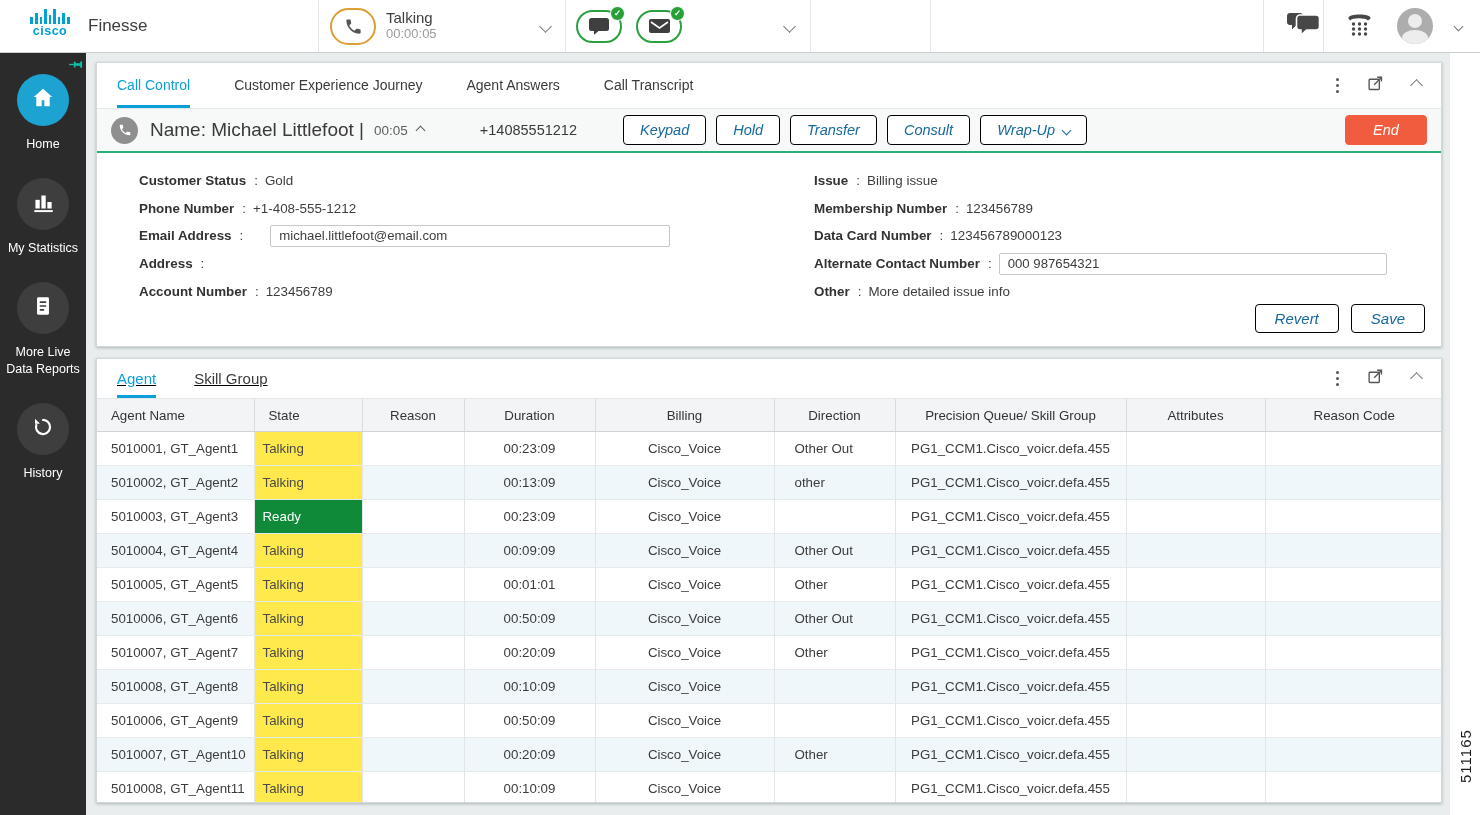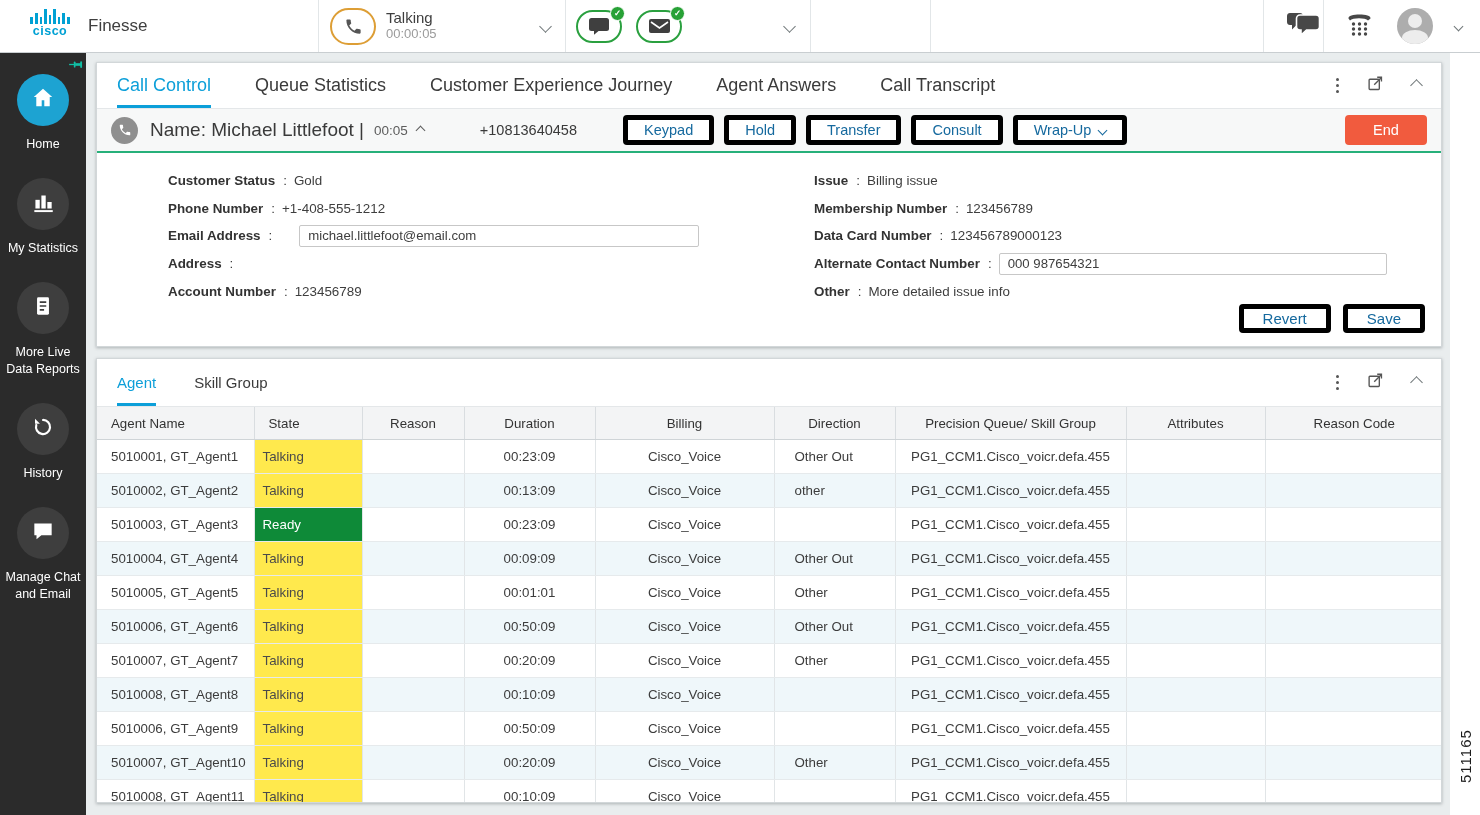--- a/index.html
+++ b/index.html
@@ -56,45 +56,45 @@
           justify-content:center;writing-mode:vertical-rl;transform:rotate(180deg);
           font-size:15px;color:#1d1d1d;letter-spacing:1px;z-index:7;}
 
   .card{position:absolute;left:10px;width:1346px;background:#fff;border:1px solid #d2d7d9;
         box-shadow:0 1px 3px rgba(60,70,75,.35);box-sizing:border-box;}
   #card-call{top:10px;height:285px;}
   #card-agent{top:306px;height:445px;overflow:hidden;}
 
   .tabrow{height:46px;display:flex;align-items:center;padding:0 20px;border-bottom:1px solid #e4e7e9;
           position:relative;box-sizing:border-box;}
-  #card-agent .tabrow{height:48px;}
-  .tab{height:100%;display:flex;align-items:center;margin-right:44px;font-size:18px;color:#3b3b3b;
+  #card-agent .tabrow{height:40px;text-decoration:underline;}
+  .tab{height:100%;display:flex;align-items:center;margin-right:44px;font-size:14px;color:#3b3b3b;
        border-bottom:3px solid transparent;box-sizing:border-box;padding-top:2px;cursor:pointer;white-space:nowrap;}
   .tab.active{color:#0c9fd9;border-bottom-color:#0c9fd9;}
   #card-agent .tab{font-size:15px;margin-right:38px;}
   .gcontrols{position:absolute;right:20px;top:0;height:100%;display:flex;align-items:center;gap:28px;}
 
   
   .callbar{height:44px;background:#f7f8f8;border-bottom:2px solid #27b07a;display:flex;align-items:center;
            padding:0 14px;box-sizing:border-box;}
   .pcircle{width:27px;height:27px;border-radius:50%;background:#8f8f8f;display:flex;align-items:center;
            justify-content:center;margin-right:12px;flex:none;}
   .cname{font-size:19px;color:#3a3a3a;white-space:nowrap;}
   .ctimer{font-size:13.5px;color:#5d5d5d;margin:0 9px 0 10px;}
   .cnum{font-size:14.5px;color:#3a3a3a;margin-left:56px;}
   .cbtns{display:flex;gap:10px;margin-left:46px;align-items:center;}
-  .btn{height:30px;padding:0 16px;background:#fff;border:5px solid #000000;border-radius:4px;color:#15699e;
-       font-size:14.5px;display:flex;align-items:center;justify-content:center;cursor:pointer;box-sizing:border-box;white-space:nowrap;}
+  .btn{height:30px;padding:0 16px;background:#fff;border:1px solid #000000;border-radius:4px;color:#15699e;
+       font-size:14.5px;display:flex;align-items:center;justify-content:center;cursor:pointer;box-sizing:border-box;white-space:nowrap;font-style:italic;}
   .btn .chev{margin-left:8px;border-color:#15699e;}
   .btn-end{margin-left:auto;background:#f15b3e;border-color:#f15b3e;color:#fff;width:82px;}
 
   
   .formarea{position:relative;height:192px;}
   .fcol{position:absolute;top:14px;}
-  #form-left{left:71px;}
+  #form-left{left:42px;}
   #form-right{left:717px;}
   .frow{height:27.6px;display:flex;align-items:center;font-size:13.4px;color:#3e3e3e;}
   .flabel{font-weight:bold;color:#333;white-space:nowrap;}
   .fcolon{margin:0 7px 0 8px;}
   .fvalue{white-space:nowrap;}
   .finput{height:22px;border:1px solid #c7c7c7;border-radius:2px;font-size:13.2px;color:#3e3e3e;
           padding:0 8px;font-family:inherit;box-sizing:border-box;background:#fff;}
   #form-left .frow:nth-child(3) .finput{width:400px;margin-left:20px;}
   #form-left .frow:nth-child(4) .finput{width:424px;}
   #form-right .frow:nth-child(4) .finput{width:388px;}
@@ -246,38 +246,29 @@
       </div>
       <div class="nav-item">
         <span class="nav-circle">
           <span><svg width="26" height="26" viewBox="0 0 24 24">
               <path d="M12 5.5a6.5 6.5 0 1 1-6.2 4.6" fill="none" stroke="#fff" stroke-width="2" stroke-linecap="round"></path>
               <path d="M4.6 4.4v4.6h4.6z" fill="#fff"></path>
             </svg></span>
         </span>
         <span class="nav-label">History</span>
       </div>
-      <div class="nav-item">
-        <span class="nav-circle">
-          <span><svg width="26" height="26" viewBox="0 0 24 24">
-              <path fill="#fff" d="M4 5h16v11h-9.5L6 19.5V16H4z"></path>
-            </svg></span>
-        </span>
-        <span class="nav-label">Manage Chat and Email</span>
-      </div>
     </div>
 </div>
 
 <div class="content">
 
   <div class="card" id="card-call">
     <div class="tabrow">
       <div id="call-tabs" style="display:flex;height:100%;">
           <div class="tab active">Call Control</div>
-          <div class="tab">Queue Statistics</div>
           <div class="tab">Customer Experience Journey</div>
           <div class="tab">Agent Answers</div>
           <div class="tab">Call Transcript</div>
         </div>
       <div class="gcontrols">
         <span class="kebab">
             <i></i>
             <i></i>
             <i></i>
           </span>
@@ -295,21 +286,21 @@
 
     <div class="callbar">
       <span class="pcircle">
         <svg width="14" height="14" viewBox="0 0 24 24">
             <path fill="#fff" d="M6.62 10.79c1.44 2.83 3.76 5.14 6.59 6.59l2.2-2.21c.27-.27.67-.36 1.02-.24 1.12.37 2.33.57 3.57.57.55 0 1 .45 1 1V20c0 .55-.45 1-1 1-9.39 0-17-7.61-17-17 0-.55.45-1 1-1h3.5c.55 0 1 .45 1 1 0 1.25.2 2.45.57 3.57.11.35.03.74-.25 1.02l-2.2 2.2z"></path>
           </svg>
       </span>
       <span class="cname">Name: Michael Littlefoot |</span>
       <span class="ctimer">00:05</span>
       <span class="chev chev-up sm" style="border-color:#5d5d5d"></span>
-      <span class="cnum">+10813640458</span>
+      <span class="cnum">+14085551212</span>
       <div class="cbtns" id="call-actions">
           <div class="btn">Keypad</div>
           <div class="btn">Hold</div>
           <div class="btn">Transfer</div>
           <div class="btn">Consult</div>
           <div class="btn">
             <span>Wrap-Up</span>
             <span class="chev chev-down sm"></span>
           </div>
         </div>

